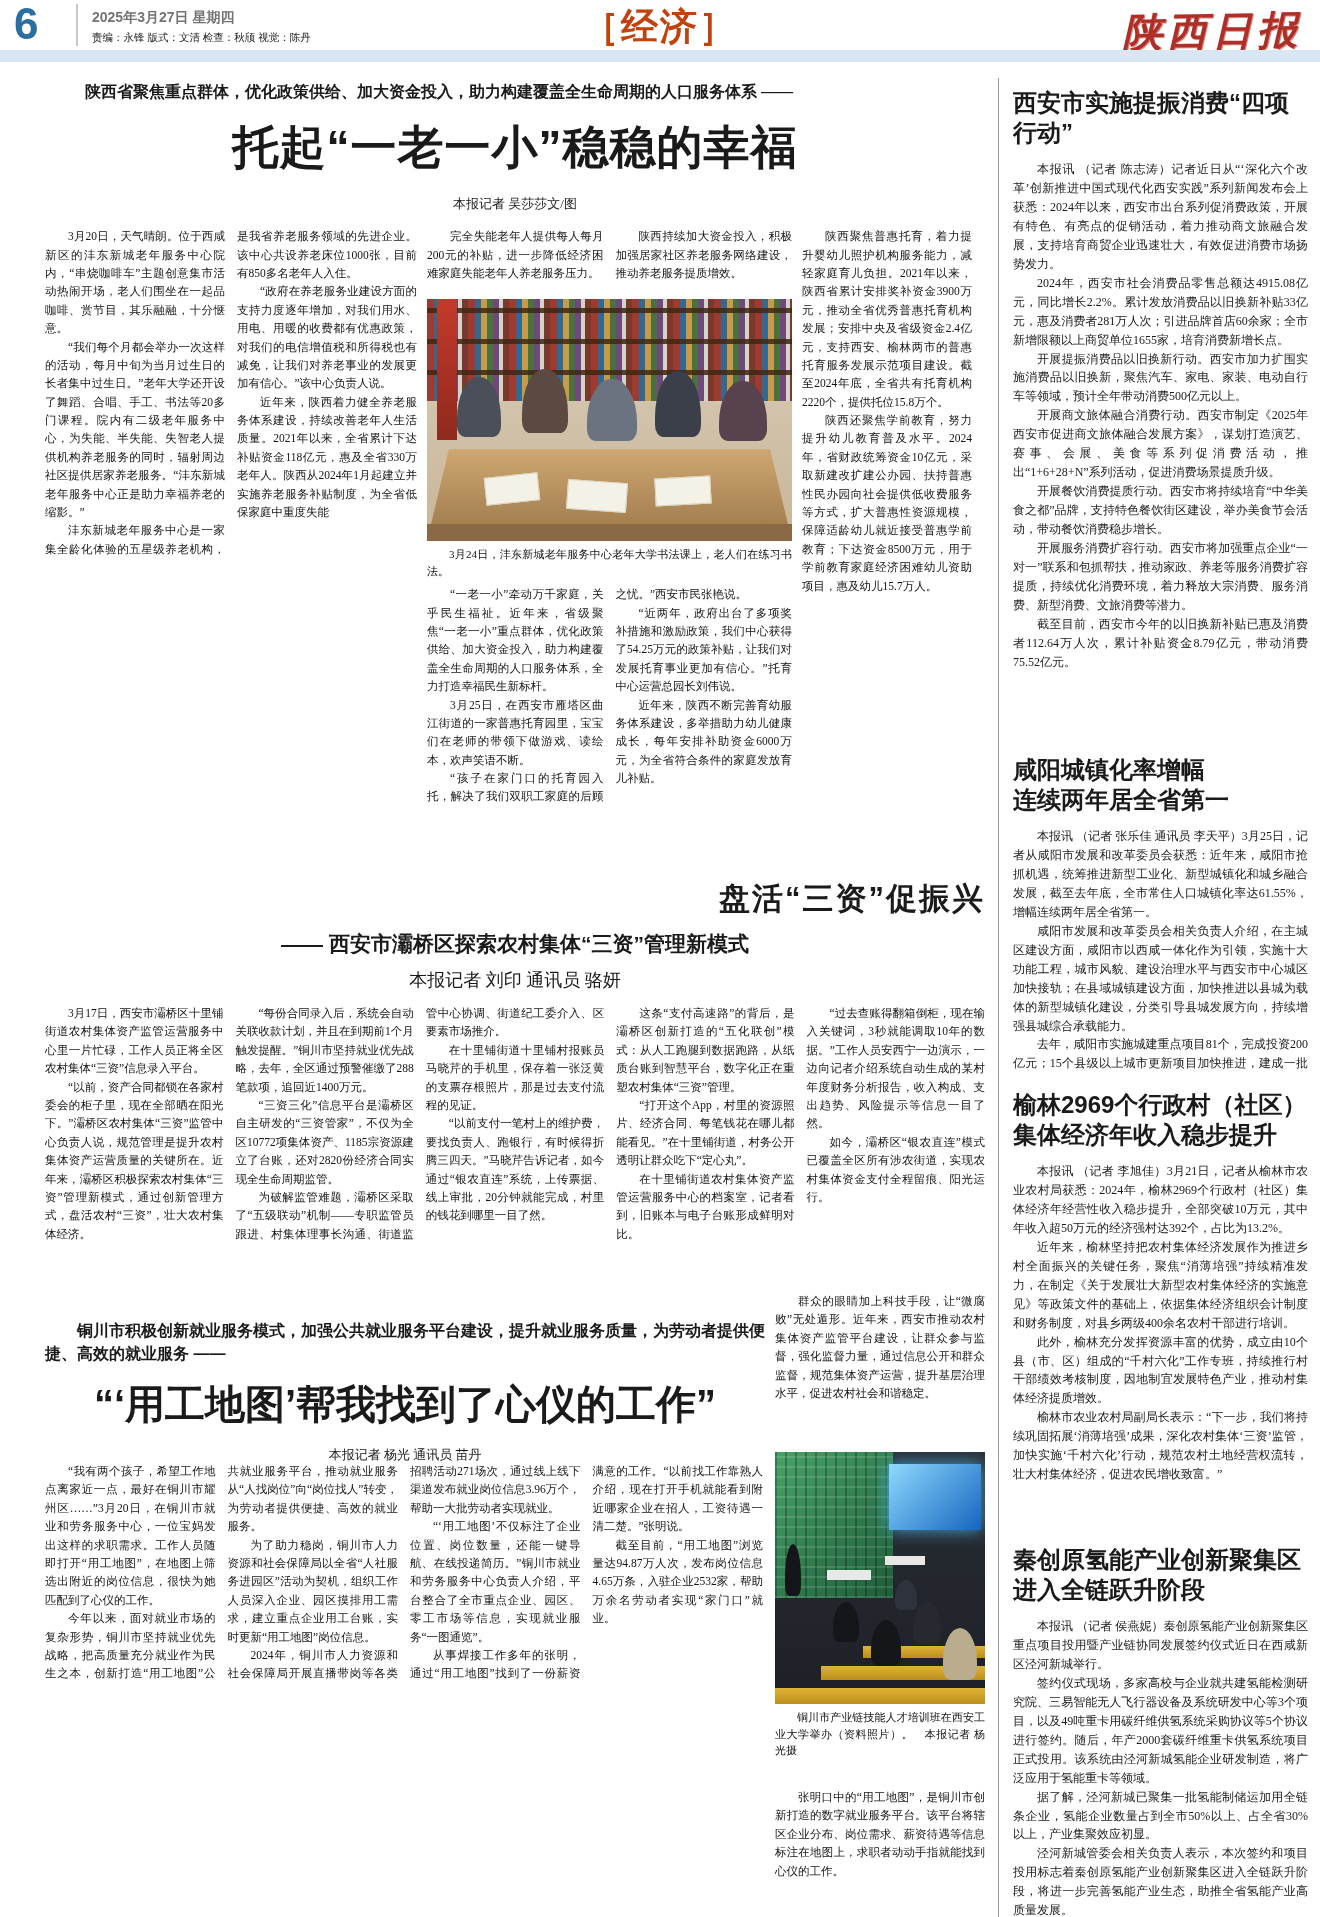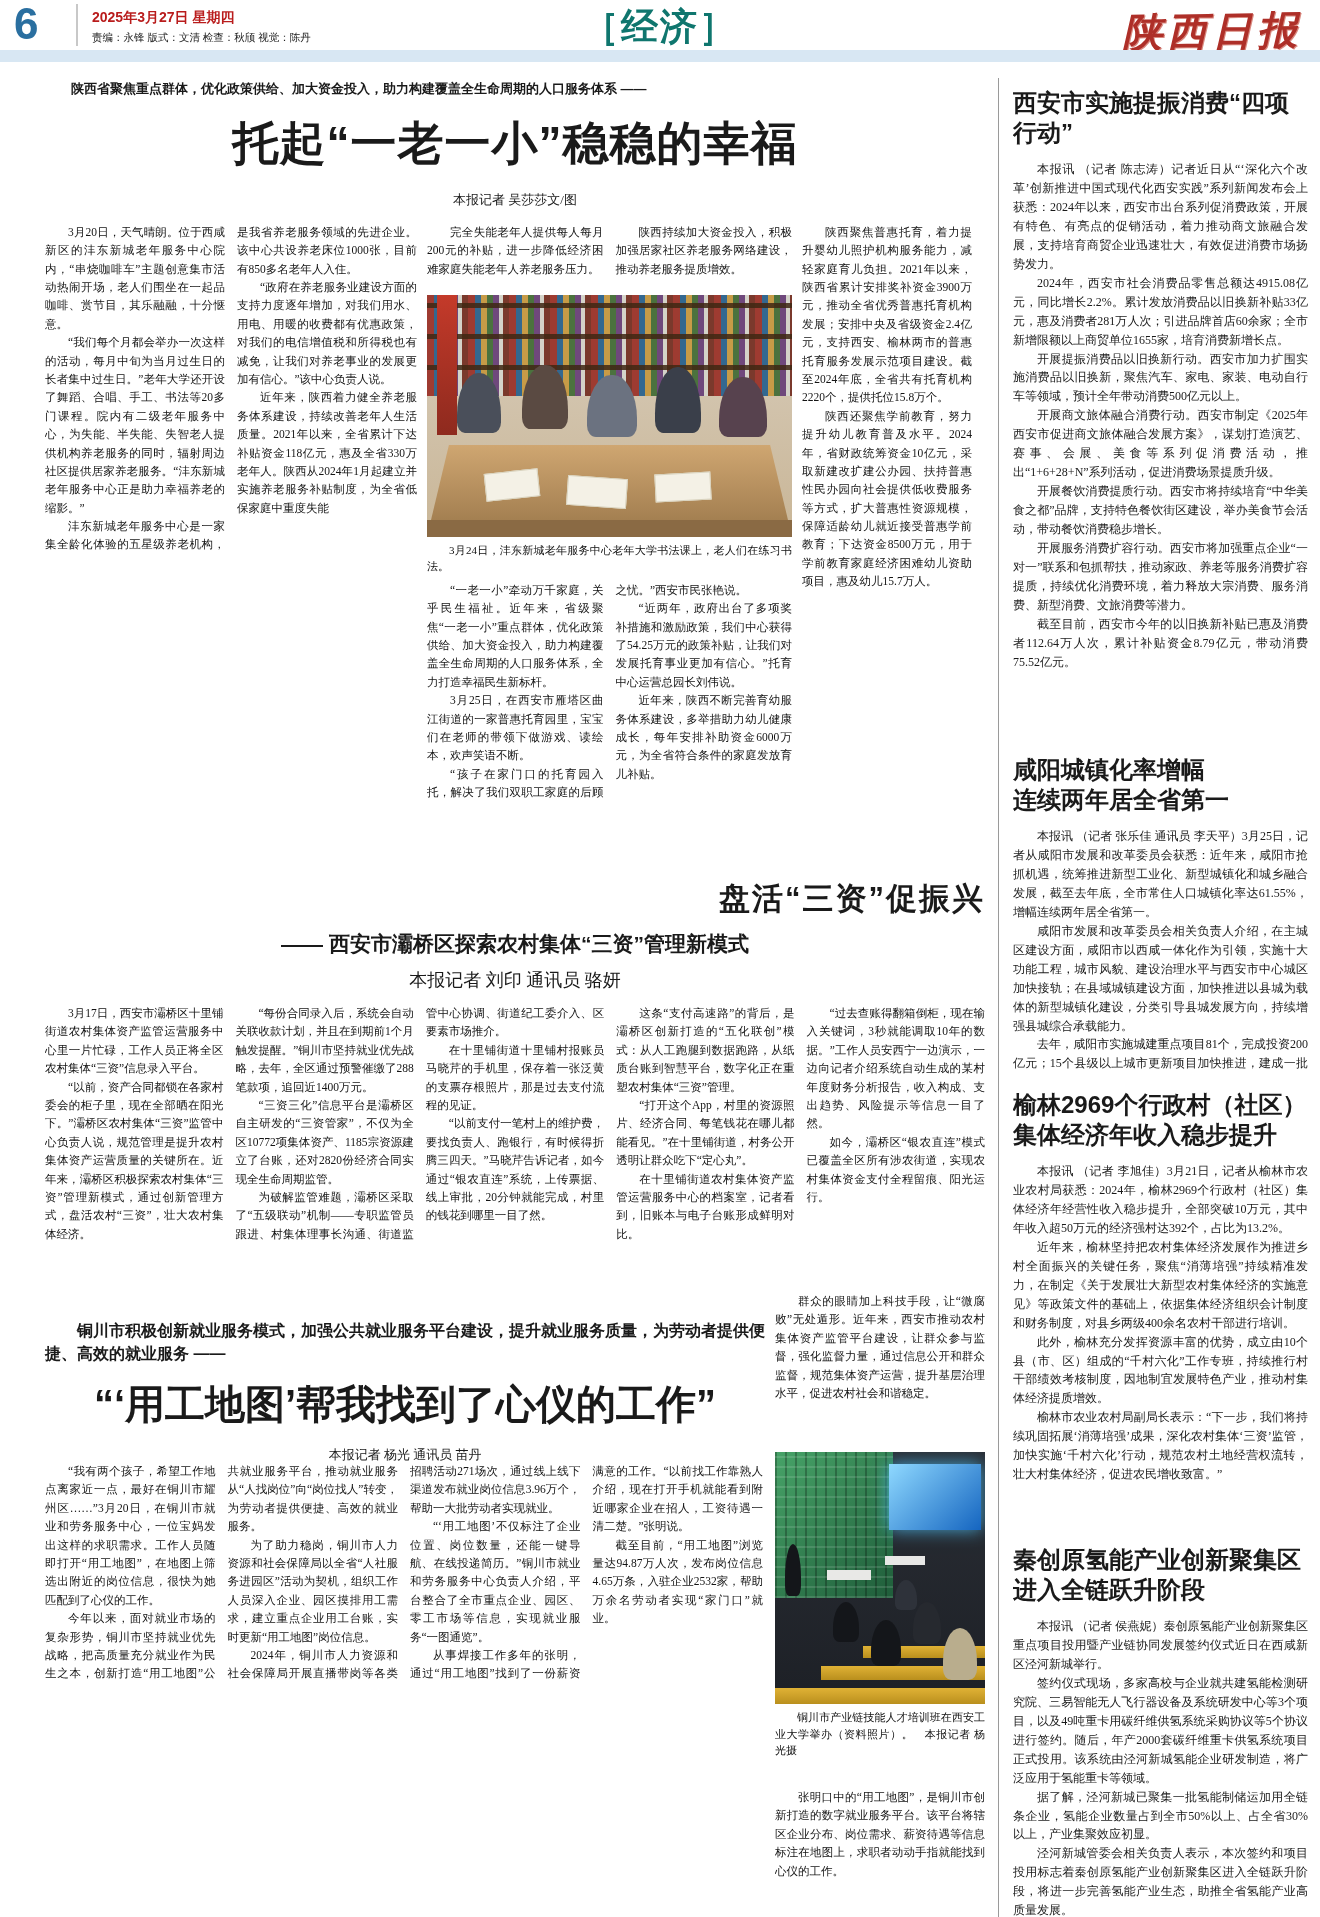--- a/index.html
+++ b/index.html
@@ -4,40 +4,40 @@
 <style>
   html,body{margin:0;padding:0;background:#f2f2f2;}
   .page{position:relative;width:1320px;height:1917px;background:#ffffff;overflow:hidden;
         font-family:"Liberation Serif","DejaVu Serif",serif;color:#1a1a1a;}
   
   .hdr{position:absolute;left:0;top:0;width:1320px;height:50px;}
   .pageno{position:absolute;left:14px;top:0px;font-family:"Liberation Sans","DejaVu Sans",sans-serif;
           font-size:44px;font-weight:bold;color:#2a6fa0;line-height:48px;}
   .hdr-sep{position:absolute;left:76px;top:4px;width:2px;height:42px;background:#c8c8c8;}
   .hdr-date{position:absolute;left:92px;top:9px;font-size:14px;font-weight:bold;
-            font-family:"Liberation Sans","DejaVu Sans",sans-serif;color:#b91c1c;}
+            font-family:"Liberation Sans","DejaVu Sans",sans-serif;color:#737373;}
   .hdr-eds{position:absolute;left:92px;top:31px;font-size:10.5px;color:#222;
            font-family:"Liberation Sans","DejaVu Sans",sans-serif;}
   .hdr-section{position:absolute;left:0;right:0;top:2px;text-align:center;
                font-family:"Liberation Sans","DejaVu Sans",sans-serif;
-               font-size:37px;font-weight:bold;color:#0f766e;letter-spacing:2px;}
+               font-size:37px;font-weight:bold;color:#c2410c;letter-spacing:2px;}
   .hdr-logo{position:absolute;right:18px;top:4px;font-size:40px;font-weight:bold;font-style:italic;
             color:#ae2f28;letter-spacing:5px;transform:rotate(-1deg);
             font-family:"DejaVu Serif","Liberation Serif",serif;text-shadow:1px 1px 0 #d98a80;}
   .blue-band{position:absolute;left:0;top:50px;width:1320px;height:12px;background:#d8e7f3;}
   
   .bodytxt{font-size:11.5px;line-height:1.6;text-align:justify;color:#141414;}
   .bodytxt p{margin:0;text-indent:2em;}
   .col2{column-count:2;column-gap:12px;}
   .col4{column-count:4;column-gap:12px;}
   .col5{column-count:5;column-gap:12px;}
   
   .a1{position:absolute;left:45px;top:80px;width:940px;height:788px;overflow:hidden;}
-  .a1-kicker{font-family:Liberation Sans, sans-serif;font-size:13px;font-weight:bold;
-             line-height:1.45;text-indent:2em;width:920px;}
+  .a1-kicker{font-family:Liberation Serif, serif;font-size:16px;font-weight:bold;
+             line-height:1.45;text-indent:2em;width:920px;margin-left:8px;}
   .a1-title{margin-top:14px;text-align:center;font-family:"Liberation Sans","DejaVu Sans",sans-serif;
             font-size:46px;font-weight:bold;letter-spacing:1px;}
   .a1-byline{margin-top:16px;text-align:center;font-size:13px;}
   .a1-body{margin-top:14px;display:flex;gap:10px;height:588px;overflow:hidden;}
   .a1-zoneA{width:372px;height:100%;overflow:hidden;}
   .a1-zoneB{width:365px;display:flex;flex-direction:column;}
   .a1-minitop{height:66px;overflow:hidden;margin-bottom:6px;}
   .a1-zoneC{width:170px;height:100%;overflow:hidden;}
   .caption{font-size:11px;line-height:1.5;text-align:justify;text-indent:2em;margin-top:5px;color:#111;}
   .a1-botblock{flex:1;overflow:hidden;margin-top:6px;}

